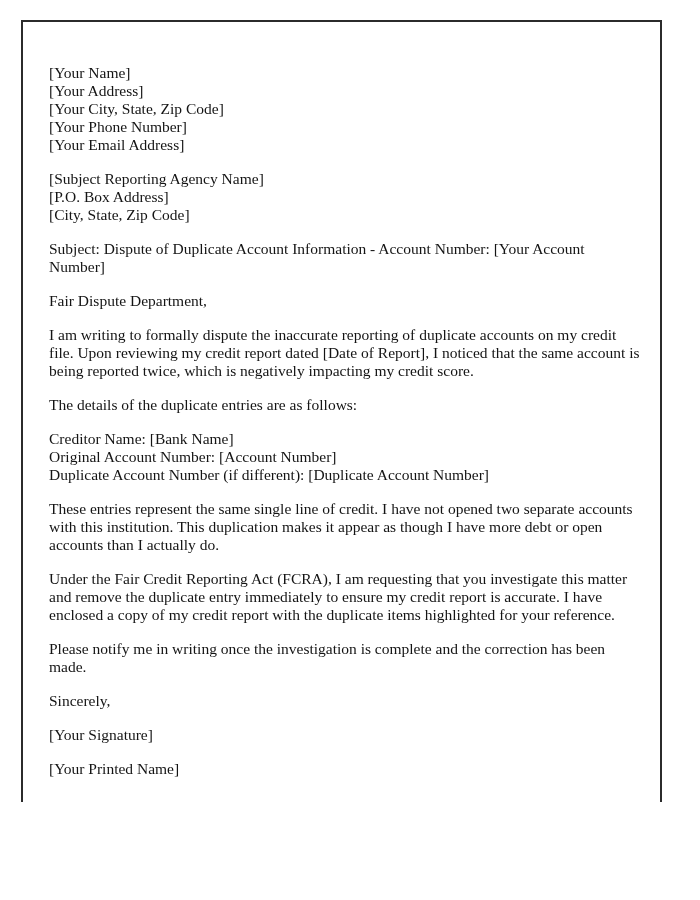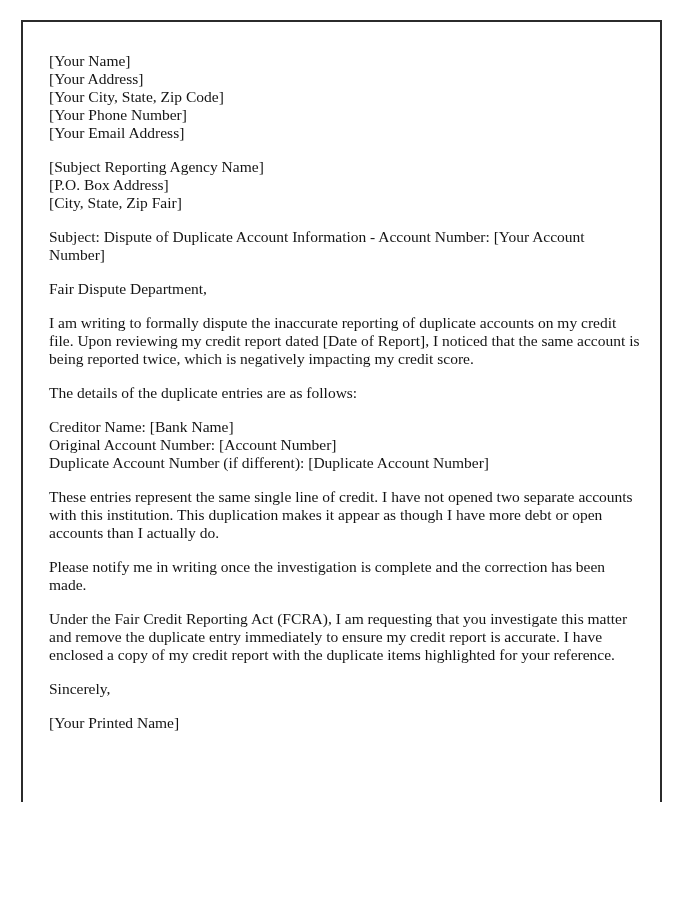--- a/index.html
+++ b/index.html
@@ -21,21 +21,21 @@
     height: 782px;
     border: 2px solid #2b2b2b;
     border-bottom: none;
     padding: 26px 18px 0 26px;
     overflow: hidden;
     font-size: 15.5px;
     line-height: 18px;
     background: #ffffff;
   }
   .letter-box > * { margin: 16px 0 0 0; }
-  .letter-box > :first-child { margin-top: 4px; font-family: Liberation Serif, serif; }
+  .letter-box > :first-child { margin-top: 16px; font-family: Liberation Serif, serif; }
   .address-block div { line-height: 18px; }
   .details-block div { line-height: 18px; }
   p { padding: 0; }
   .bold { font-weight: normal; }
 </style>
 </head>
 <body>
 
 <div class="letter-box">
 
@@ -44,41 +44,42 @@
     <div>[Your Address]</div>
     <div>[Your City, State, Zip Code]</div>
     <div>[Your Phone Number]</div>
     <div>[Your Email Address]</div>
   </div>
 
 
   <div class="address-block">
     <div>[Subject Reporting Agency Name]</div>
     <div>[P.O. Box Address]</div>
-    <div>[City, State, Zip Fair]</div>
+    <div>[City, State, Zip Code]</div>
   </div>
 
   <p class="bold">Subject: Dispute of Duplicate Account Information - Account Number: [Your Account Number]</p>
 
   <p>Fair Dispute Department,</p>
 
   <p>I am writing to formally dispute the inaccurate reporting of duplicate accounts on my credit file. Upon reviewing my credit report dated [Date of Report], I noticed that the same account is being reported twice, which is negatively impacting my credit score.</p>
 
   <p>The details of the duplicate entries are as follows:</p>
 
   <div class="details-block">
     <div><span class="bold">Creditor Name:</span> <span>[Bank Name]</span></div>
     <div><span class="bold">Original Account Number:</span> <span>[Account Number]</span></div>
     <div><span class="bold">Duplicate Account Number (if different):</span> <span>[Duplicate Account Number]</span></div>
   </div>
 
   <p>These entries represent the same single line of credit. I have not opened two separate accounts with this institution. This duplication makes it appear as though I have more debt or open accounts than I actually do.</p>
 
+  <p>Under the Fair Credit Reporting Act (FCRA), I am requesting that you investigate this matter and remove the duplicate entry immediately to ensure my credit report is accurate. I have enclosed a copy of my credit report with the duplicate items highlighted for your reference.</p>
+
   <p>Please notify me in writing once the investigation is complete and the correction has been made.</p>
-
-  <p>Under the Fair Credit Reporting Act (FCRA), I am requesting that you investigate this matter and remove the duplicate entry immediately to ensure my credit report is accurate. I have enclosed a copy of my credit report with the duplicate items highlighted for your reference.</p>
 
   <p>Sincerely,</p>
 
+  <p>[Your Signature]</p>
 
   <p>[Your Printed Name]</p>
 
 </div>
 
 </body></html>

